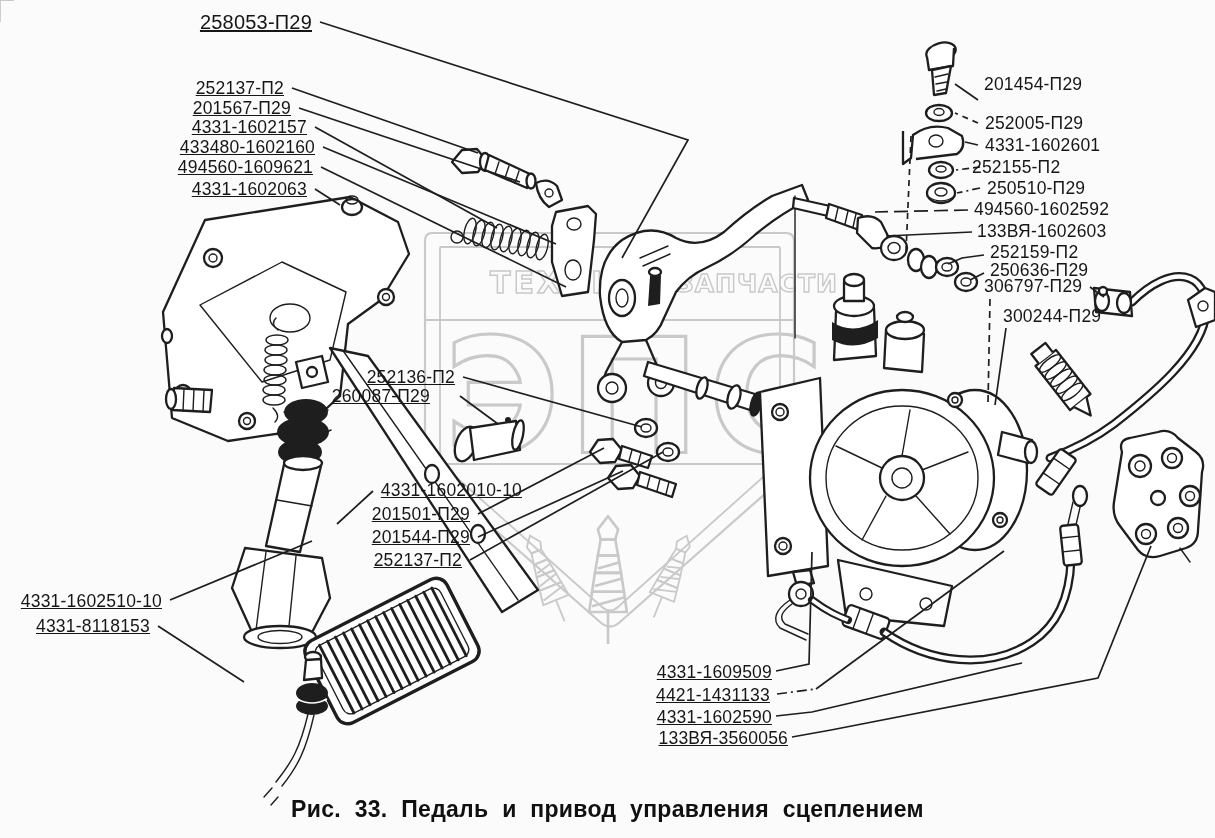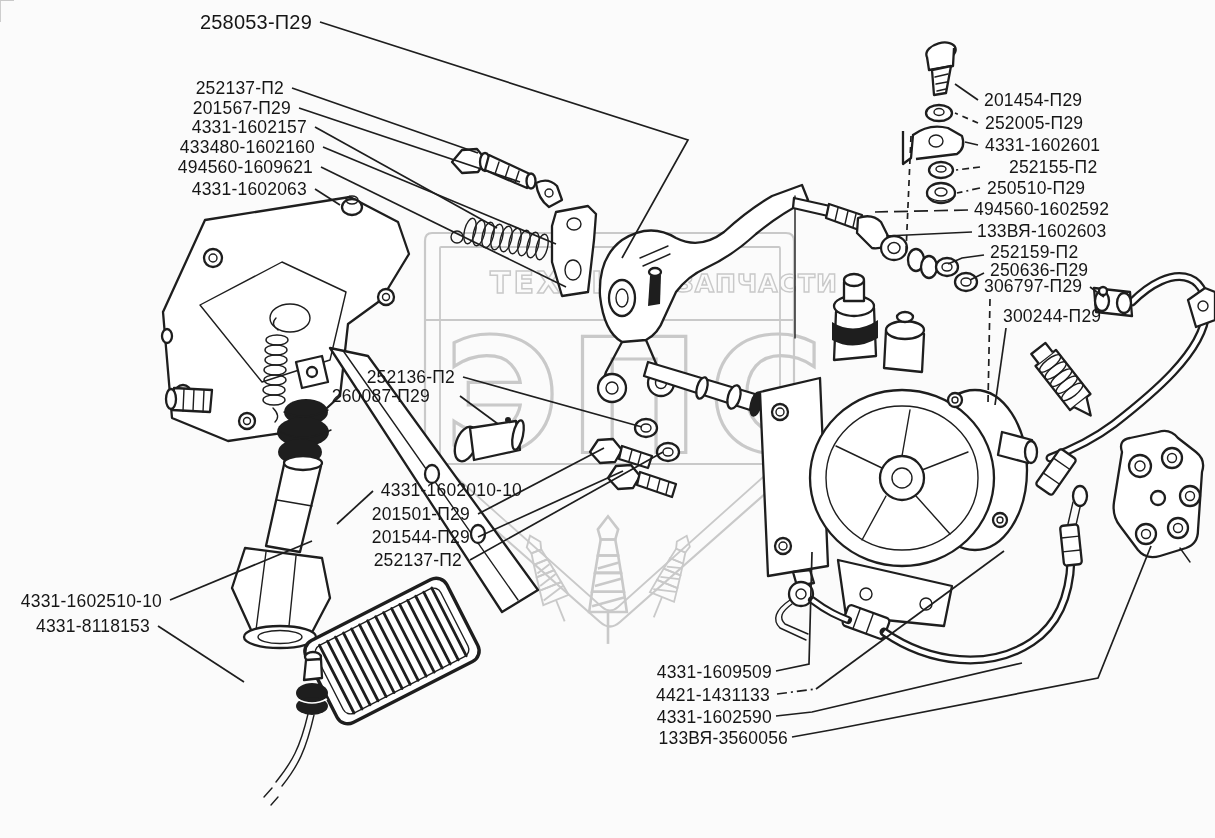--- a/index.html
+++ b/index.html
@@ -1,21 +1,21 @@
 <!DOCTYPE html>
 <html><head>
 <meta charset="utf-8">
 <style>
   html,body{margin:0;padding:0;background:#e9e9e9;}
   #stage{position:relative;width:1215px;height:838px;background:#fbfbfb;overflow:hidden;
          font-family:"Liberation Sans",sans-serif;}
   #art{position:absolute;left:0;top:0;}
   .callout{position:absolute;font:17.5px/20px "Liberation Sans",sans-serif;color:#161616;
            white-space:nowrap;letter-spacing:.2px;}
-  .r{text-align:right;}
+  .r{text-align:right;text-decoration:underline;}
   .caption{position:absolute;left:0;right:0;top:796px;text-align:center;
            font:bold 23px "Liberation Sans",sans-serif;color:#101010;
            word-spacing:7px;letter-spacing:.3px;}
   
   .ln{fill:none;stroke:#1e1e1e;stroke-width:2.3;stroke-linecap:round;stroke-linejoin:round;}
   .lw{fill:#fff;stroke:#1e1e1e;stroke-width:2.3;stroke-linejoin:round;}
   .tn{stroke-width:1.4;}
   .dk{fill:#1e1e1e;stroke:none;}
   .wm{fill:none;stroke:#c9c9c9;stroke-width:2.2;}
   .wmln{fill:none;stroke:#c9c9c9;stroke-width:1.8;}
@@ -432,30 +432,31 @@
   <div class="callout r" style="right:785px;top:386px">260087-П29</div>
 
   <div class="callout r" style="right:693px;top:480px">4331-1602010-10</div>
   <div class="callout r" style="right:745px;top:504px">201501-П29</div>
   <div class="callout r" style="right:745px;top:527px">201544-П29</div>
   <div class="callout r" style="right:753px;top:550px">252137-П2</div>
 
   <div class="callout r" style="right:1053px;top:591px">4331-1602510-10</div>
   <div class="callout r" style="right:1065px;top:616px">4331-8118153</div>
 
-  <div class="callout" style="left:984px;top:90px">201454-П29</div>
+  <div class="callout" style="left:984px;top:74px">201454-П29</div>
   <div class="callout" style="left:985px;top:113px">252005-П29</div>
   <div class="callout" style="left:985px;top:135px">4331-1602601</div>
-  <div class="callout" style="left:1009px;top:157px">252155-П2</div>
+  <div class="callout" style="left:972px;top:157px">252155-П2</div>
   <div class="callout" style="left:987px;top:178px">250510-П29</div>
   <div class="callout" style="left:974px;top:199px">494560-1602592</div>
   <div class="callout" style="left:977px;top:221px">133ВЯ-1602603</div>
   <div class="callout" style="left:990px;top:242px">252159-П2</div>
   <div class="callout" style="left:990px;top:260px">250636-П29</div>
   <div class="callout" style="left:984px;top:276px">306797-П29</div>
   <div class="callout" style="left:1003px;top:306px">300244-П29</div>
 
   <div class="callout r" style="right:443px;top:662px">4331-1609509</div>
   <div class="callout r" style="right:445px;top:685px">4421-1431133</div>
   <div class="callout r" style="right:443px;top:707px">4331-1602590</div>
   <div class="callout r" style="right:427px;top:728px">133ВЯ-3560056</div>
 
+  <div class="caption">Рис. 33. Педаль и привод управления сцеплением</div>
 </div>
 
 </body></html>

